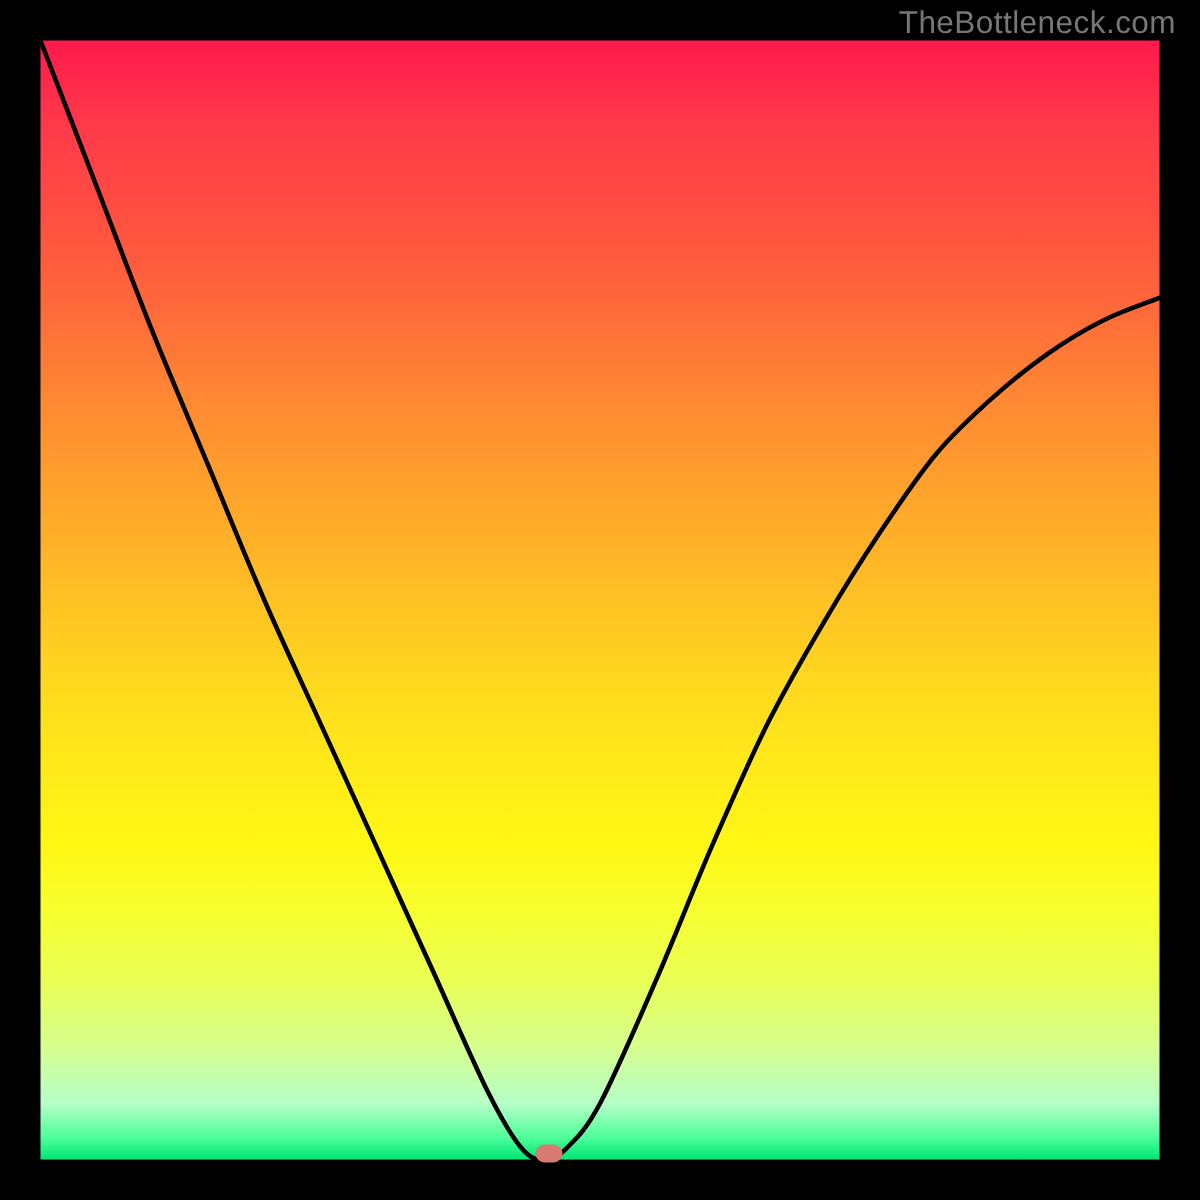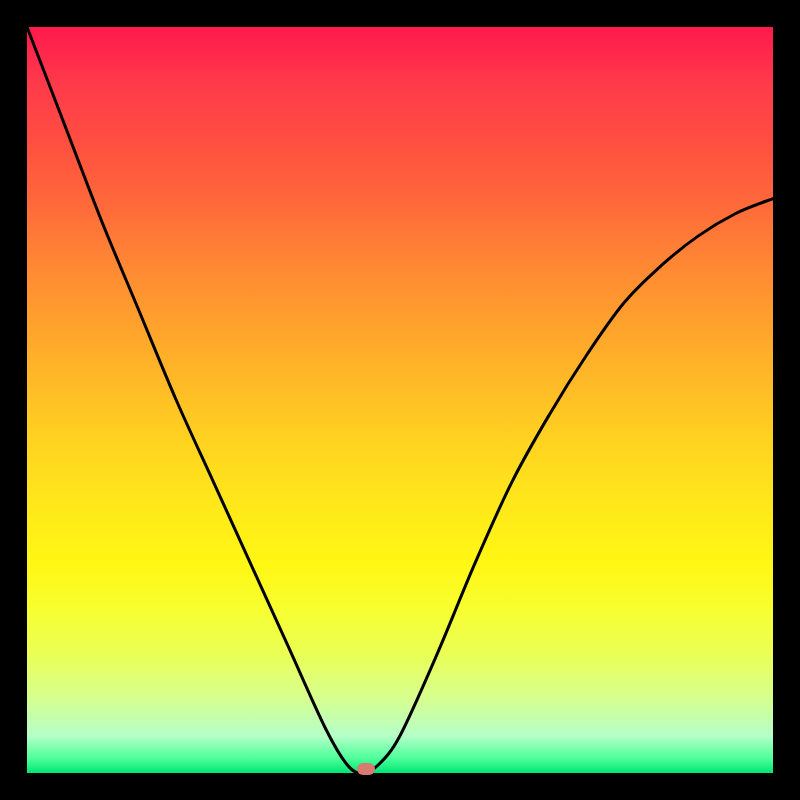--- a/index.html
+++ b/index.html
@@ -68,20 +68,21 @@
     background: #d87a6f;
     border-radius: 6px;
     transform: translate(-50%, -50%);
   }
 </style>
 </head>
 <body>
 
 <div class="frame">
 
+  <div class="watermark">TheBottleneck.com</div>
 
   <div class="plot">
     <svg class="curve">
       <path id="curve-path" fill="none" stroke="#000" stroke-width="3" stroke-linecap="round" stroke-linejoin="round" d="M 0.00 0.00 C 6.22 16.16, 24.87 64.65, 37.30 96.98 C 49.73 129.31, 62.17 162.88, 74.60 193.96 C 87.03 225.04, 99.47 253.64, 111.90 283.48 C 124.33 313.32, 136.77 344.40, 149.20 373.00 C 161.63 401.60, 174.07 427.71, 186.50 455.06 C 198.93 482.41, 211.37 509.77, 223.80 537.12 C 236.23 564.47, 248.67 591.83, 261.10 619.18 C 273.53 646.53, 288.45 681.35, 298.40 701.24 C 308.35 721.13, 314.56 731.08, 320.78 738.54 C 327.00 746.00, 330.73 746.00, 335.70 746.00 C 340.67 746.00, 344.40 744.76, 350.62 738.54 C 356.84 732.32, 363.05 727.35, 373.00 708.70 C 382.95 690.05, 397.87 655.24, 410.30 626.64 C 422.73 598.04, 435.17 565.72, 447.60 537.12 C 460.03 508.52, 472.47 479.93, 484.90 455.06 C 497.33 430.19, 509.77 409.06, 522.20 387.92 C 534.63 366.78, 547.07 346.89, 559.50 328.24 C 571.93 309.59, 584.37 290.94, 596.80 276.02 C 609.23 261.10, 621.67 249.91, 634.10 238.72 C 646.53 227.53, 658.97 217.58, 671.40 208.88 C 683.83 200.18, 696.27 192.72, 708.70 186.50 C 721.13 180.28, 739.78 174.07, 746.00 171.58"></path>
     </svg>
     <div class="marker" id="marker" style="left: 339.43px; top: 742px;"></div>
   </div>
 
 </div>
 

